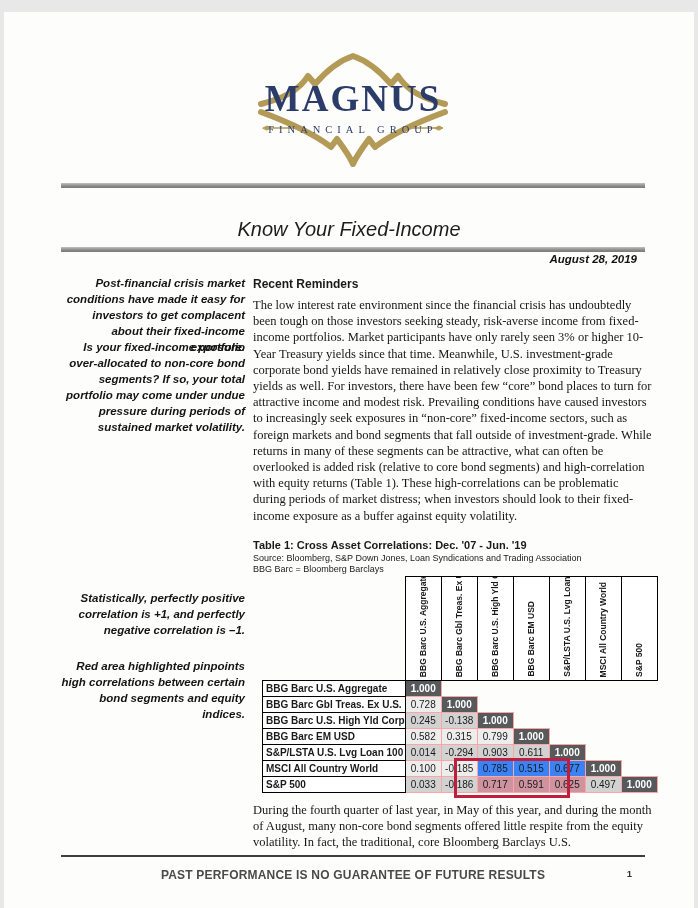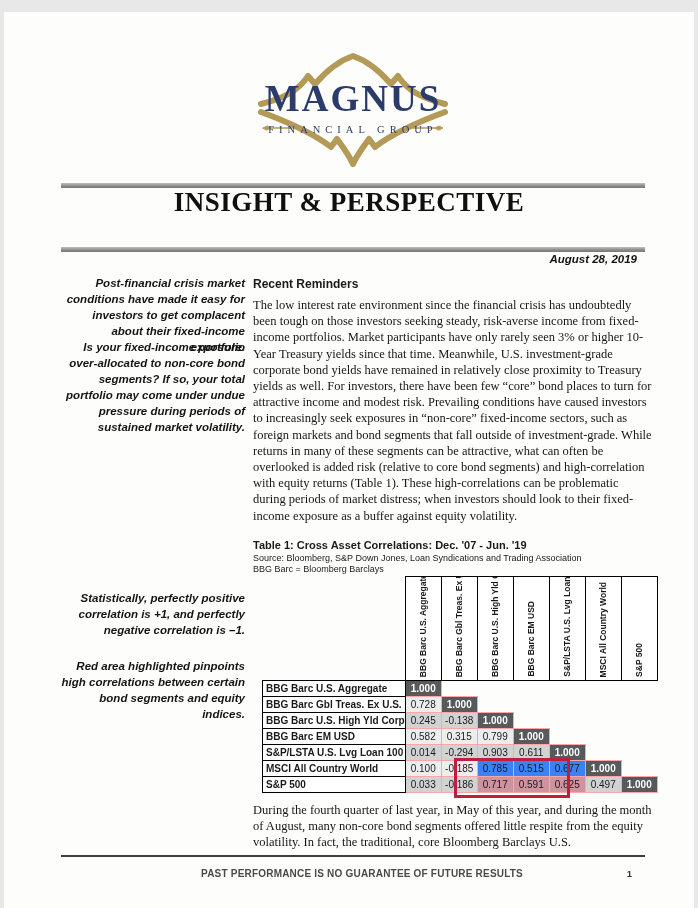--- a/index.html
+++ b/index.html
@@ -49,42 +49,42 @@
   td.diag { background:#58595b; color:#fff; font-weight:bold; position:relative; z-index:2;
             box-shadow:4px 4px 0 #a6a6a6; }
   td.sa { background:#ededed; }       
   td.sb { background:#d2d2d2; }       
   td.hl-a { background:#3b82f6; }     
   td.hl-b { background:#cf93a0; }     
   td.empty { background:transparent; border:none; }
   .hl-box { position:absolute; border:3px solid #bf1e3c; pointer-events:none; z-index:3; }
   
   .foot-rule { position:absolute; left:57px; top:843px; width:584px; height:2px; background:#3e3e3e; }
-  .disclaimer { position:absolute; left:66px; top:856px; width:584px; text-align:center;
-                font-weight:bold; font-size:10px; letter-spacing:.2px; color:#4a4a4a; }
+  .disclaimer { position:absolute; left:57px; top:856px; width:584px; text-align:center;
+                font-weight:bold; font-size:12px; letter-spacing:.2px; color:#4a4a4a; }
   .pagenum { position:absolute; top:856px; right:62px; font-weight:bold; font-size:9.5px; color:#333; }
 </style>
 </head>
 <body>
 
 <div class="page">
 
   <svg class="logo" viewBox="0 0 240 134">
     <g fill="none" stroke="#b39a56" stroke-linejoin="round" stroke-linecap="round">
       <path stroke-width="6" d="M28,58 C52,52 66,44 75,30 L82,38 C96,22 108,14 120,10 C132,14 144,22 158,38 L165,30 C174,44 188,52 212,58"></path>
       <path stroke-width="6" d="M28,66 C55,76 80,87 98,101 L104,93 C110,101 116,109 120,118 C124,109 130,101 136,93 L142,101 C160,87 185,76 212,66"></path>
       <path stroke-width="1.5" d="M34,82 L64,82 M176,82 L206,82"></path>
       <path stroke-width="1" fill="#b39a56" d="M30,82 l4,-2 4,2 -4,2 z M202,82 l4,-2 4,2 -4,2 z"></path>
     </g>
     <text x="120" y="65" text-anchor="middle" font-family="Liberation Serif, serif" font-weight="600" font-size="37" letter-spacing="2" fill="#2b3c6b">MAGNUS</text>
     <text x="120" y="87" text-anchor="middle" font-family="Liberation Serif, serif" font-size="10.5" letter-spacing="5" fill="#2b3c6b">FINANCIAL GROUP</text>
   </svg>
 
   <div class="rule rule-top"></div>
-  <div class="title">INSIGHT &amp; PERSPECTIVE</div>
+  <div class="subtitle">Know Your Fixed-Income</div>
   <div class="rule rule-mid"></div>
   <div class="date">August 28, 2019</div>
 
   <div class="note n0">Post-financial crisis market conditions have made it easy for investors to get complacent about their fixed-income exposure.</div>
   <div class="note n1">Is your fixed-income portfolio over-allocated to non-core bond segments?  If so, your total portfolio may come under undue pressure during periods of sustained market volatility.</div>
   <div class="note n2">Statistically, perfectly positive correlation is +1, and perfectly negative correlation is –1.</div>
   <div class="note n3">Red area highlighted pinpoints high correlations between certain bond segments and equity indices.</div>
 
   <div class="heading">Recent Reminders</div>
   <div class="para p1">The low interest rate environment since the financial crisis has undoubtedly been tough on those investors seeking steady, risk-averse income from fixed-income portfolios.  Market participants have only rarely seen  3% or higher 10-Year Treasury yields since that time.  Meanwhile, U.S. investment-grade corporate bond yields have remained in relatively close proximity to Treasury yields as well.  For investors, there have been few “core” bond places to turn for attractive income and modest risk.  Prevailing conditions have caused investors to increasingly seek exposures in “non-core” fixed-income sectors, such as foreign markets and bond segments that fall outside of investment-grade.  While returns in many of these segments can be attractive, what can often be overlooked is added risk (relative to core bond segments) and high-correlation with equity returns (Table 1).  These high-correlations can be problematic during periods of market distress; when investors should look to their fixed-income exposure as a buffer against equity volatility.</div>

